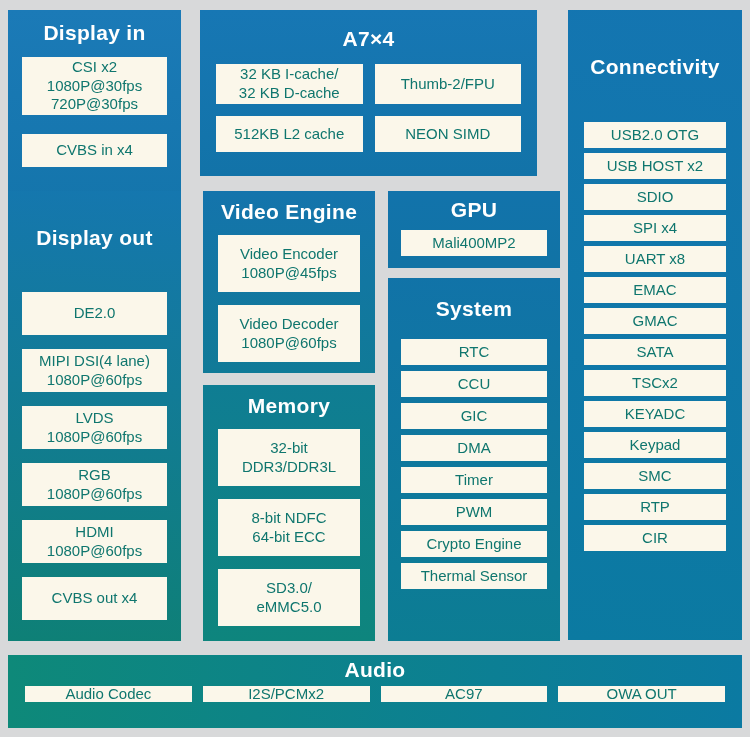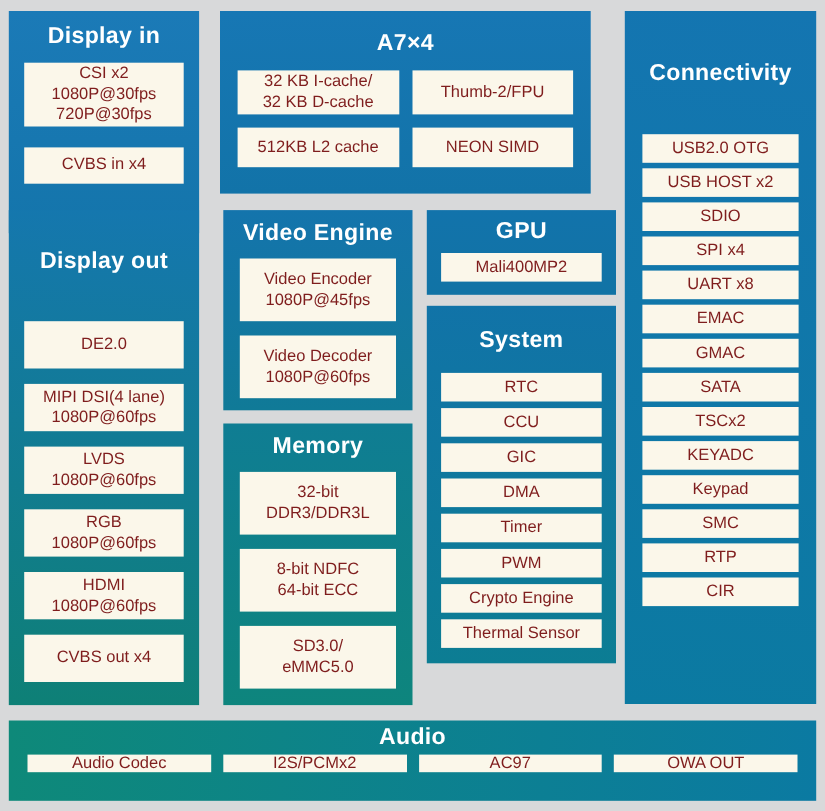--- a/index.html
+++ b/index.html
@@ -26,21 +26,21 @@
     flex:0 0 auto;
   }
   .items{
     display:flex;
     flex-direction:column;
     box-sizing:border-box;
     flex:0 0 auto;
   }
   .box{
     background:#fbf7ea;
-    color:#7f1d1d;
+    color:#0f766e;
     display:flex;
     align-items:center;
     justify-content:center;
     text-align:center;
     white-space:pre-line;
     font-size:15px;
     line-height:1.26;
     box-sizing:border-box;
     padding:1px 4px;
     flex:0 0 auto;
@@ -83,21 +83,21 @@
   #memory .title{margin:8px 0 10px;}
   #memory .items{padding:0 15px;gap:13px;}
   #memory .box{height:57px;}
 
   #gpu{left:388px;top:191px;width:172px;height:77px;
     background:linear-gradient(180deg,#1273ab,#1173a5);}
   #gpu .title{margin:6px 0 7px;}
   #gpu .items{padding:0 13px;}
   #gpu .box{height:26px;text-align:right;}
 
-  #system{left:388px;top:278px;width:172px;height:325px;
+  #system{left:388px;top:278px;width:172px;height:363px;
     background:linear-gradient(182deg,#1173a8,#0c7d93);}
   #system .title{margin:18px 0 17px;}
   #system .items{padding:0 13px;gap:6px;}
   #system .box{height:26px;}
 
   #audio{left:8px;top:655px;width:734px;height:73px;
     background:linear-gradient(90deg,#0e8979,#0b7aa2);}
   #audio .title{margin:3px 0 4px;line-height:24px;}
   #audio .items{flex-direction:row;padding:0 17px;gap:11px;}
   #audio .box{height:16px;flex:1 1 0;}

